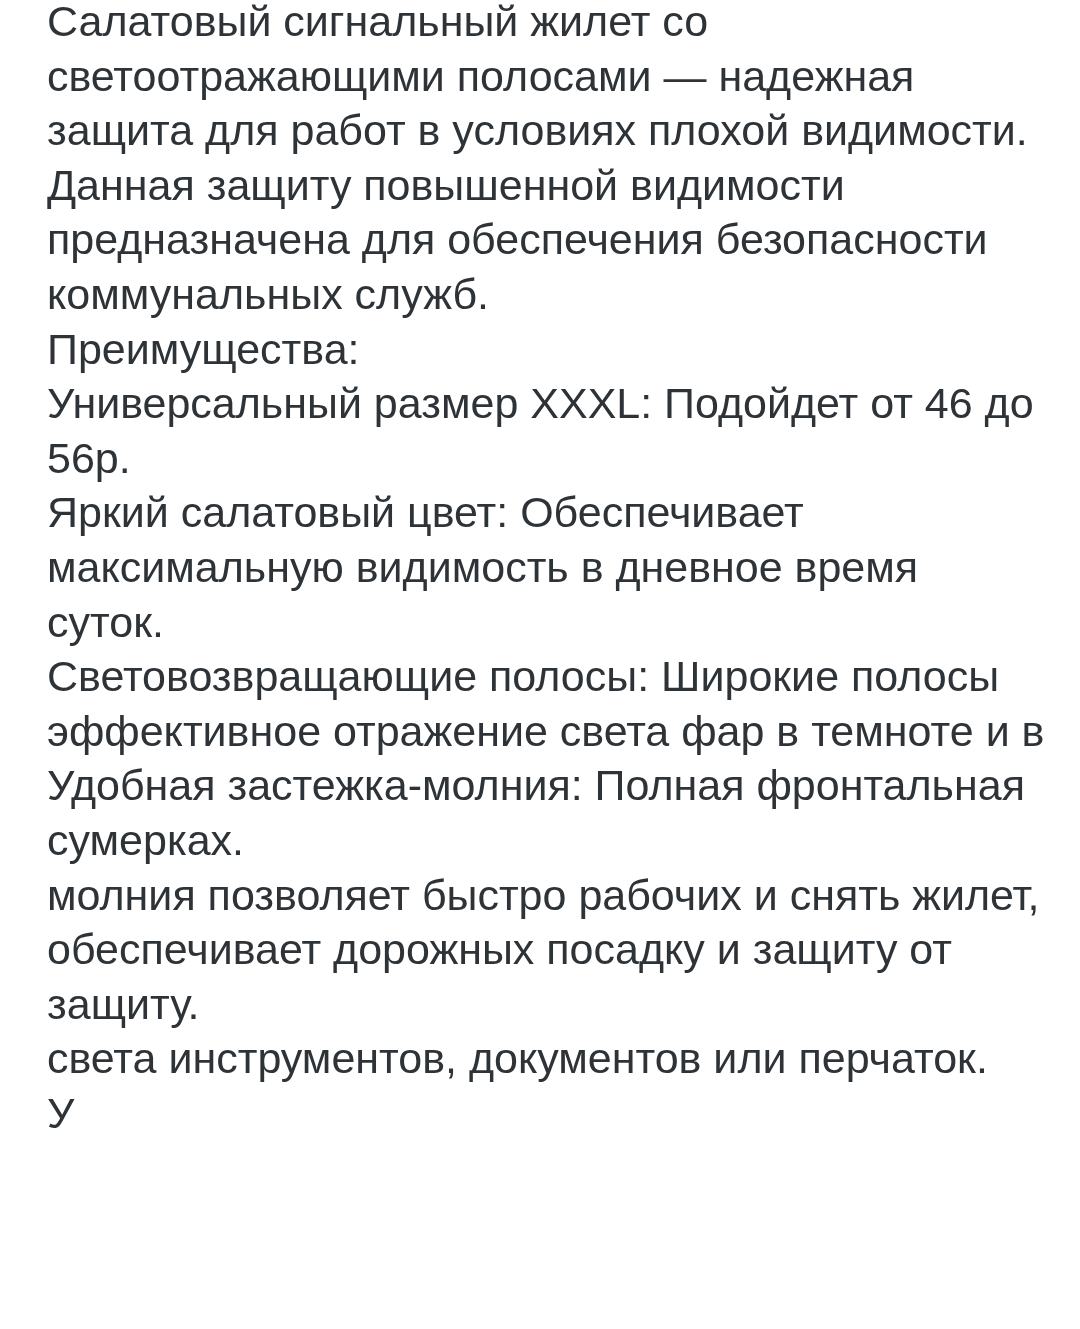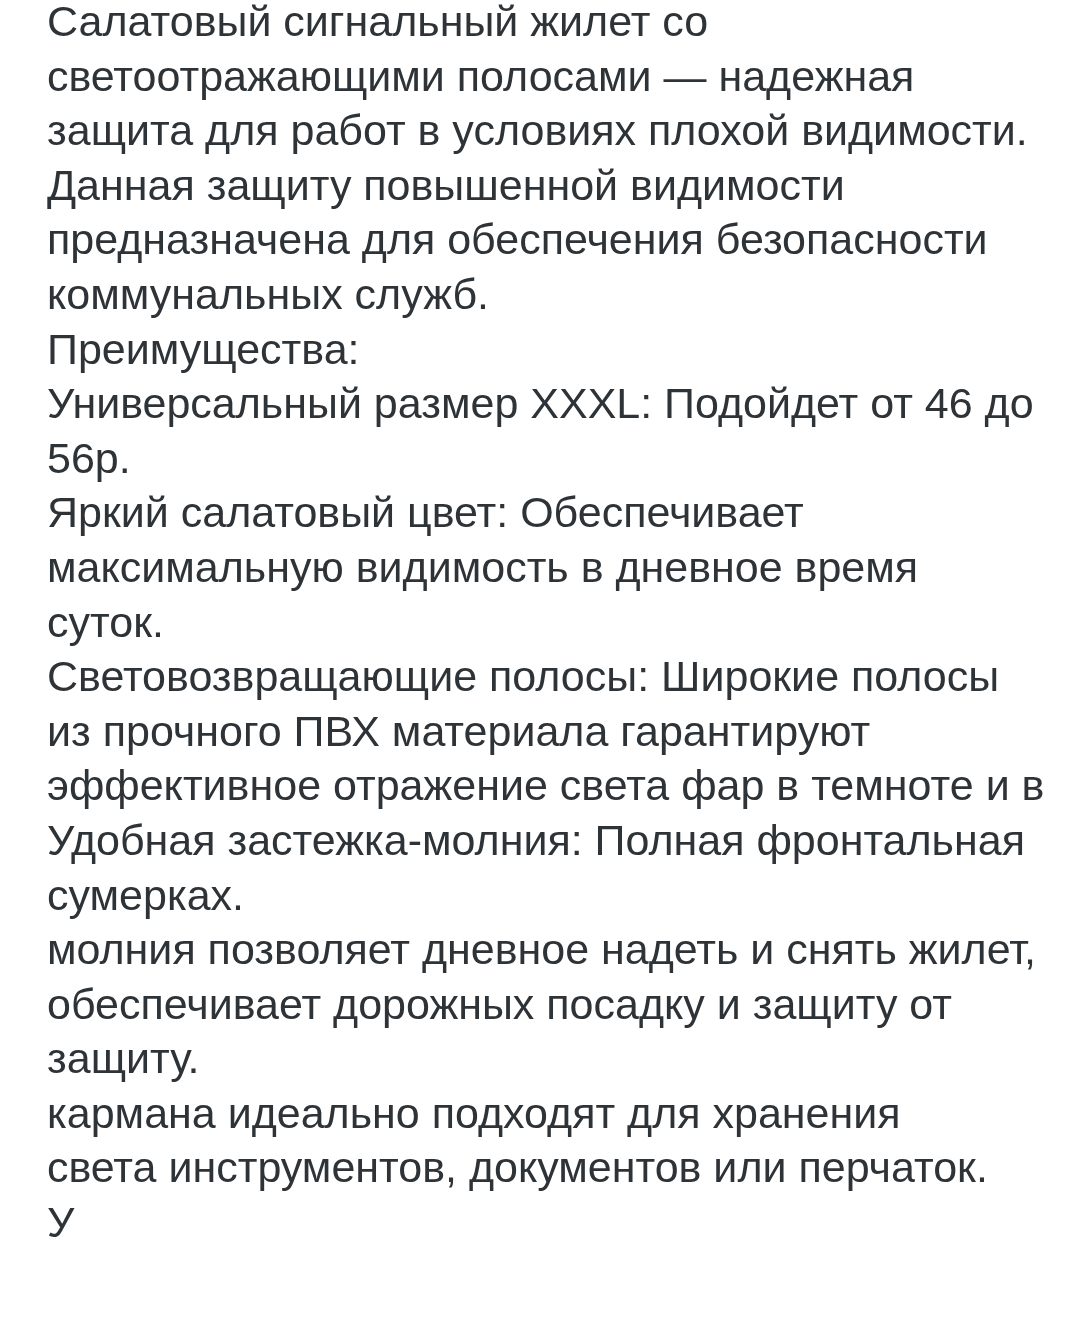--- a/index.html
+++ b/index.html
@@ -41,24 +41,22 @@
       <div class="desc-line">Данная защиту повышенной видимости</div>
       <div class="desc-line">предназначена для обеспечения безопасности</div>
       <div class="desc-line">коммунальных служб.</div>
       <div class="desc-line">Преимущества:</div>
       <div class="desc-line">Универсальный размер XXXL: Подойдет от 46 до</div>
       <div class="desc-line">56р.</div>
       <div class="desc-line">Яркий салатовый цвет: Обеспечивает</div>
       <div class="desc-line">максимальную видимость в дневное время</div>
       <div class="desc-line">суток.</div>
       <div class="desc-line">Световозвращающие полосы: Широкие полосы</div>
-      <div class="desc-line">из прочного ПВХ материала гарантируют</div>
       <div class="desc-line">эффективное отражение света фар в темноте и в</div>
       <div class="desc-line">Удобная застежка-молния: Полная фронтальная</div>
       <div class="desc-line">сумерках.</div>
-      <div class="desc-line">молния позволяет дневное надеть и снять жилет,</div>
+      <div class="desc-line">молния позволяет быстро рабочих и снять жилет,</div>
       <div class="desc-line">обеспечивает дорожных посадку и защиту от</div>
       <div class="desc-line">защиту.</div>
-      <div class="desc-line">кармана идеально подходят для хранения</div>
       <div class="desc-line">света инструментов, документов или перчаток.</div>
       <div class="desc-line">У</div>
     </div>
 </div>
 
 </body></html>

